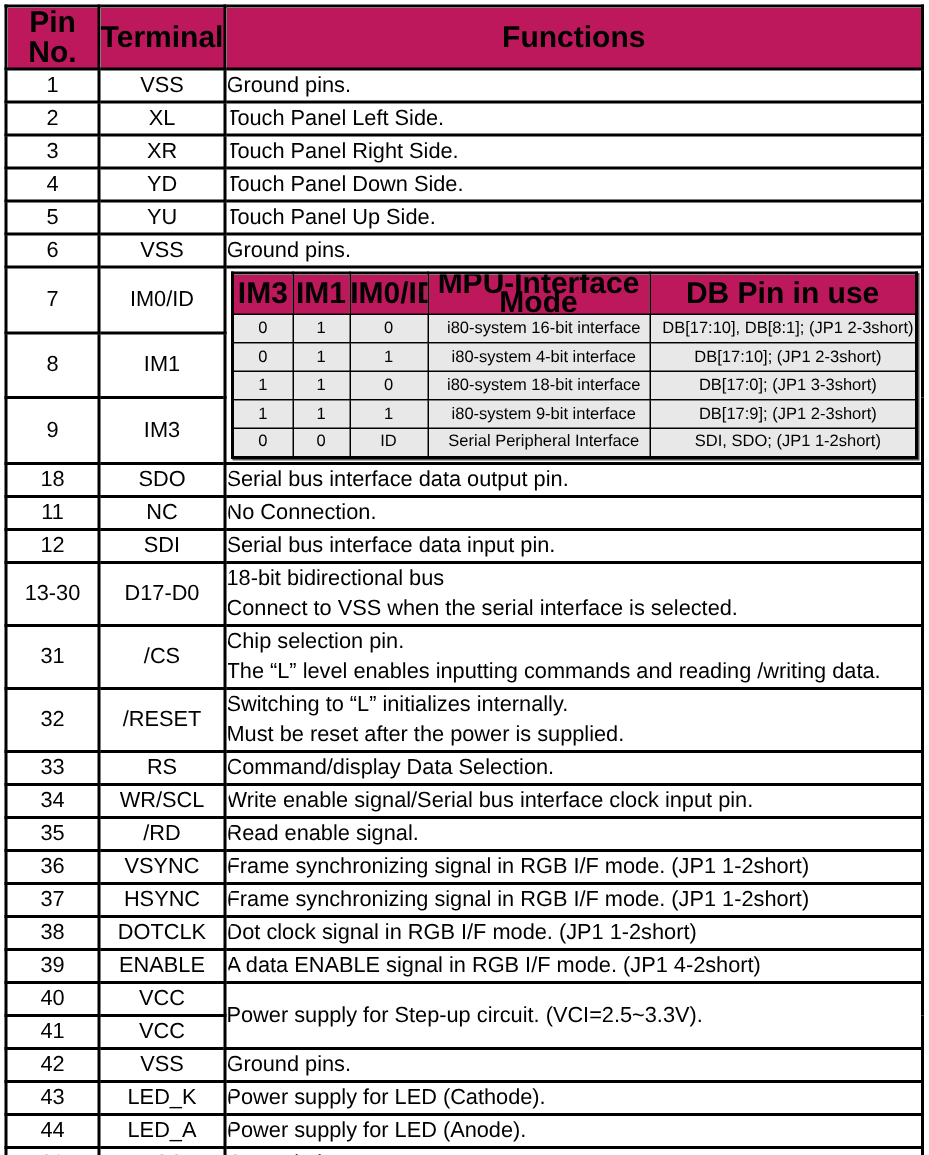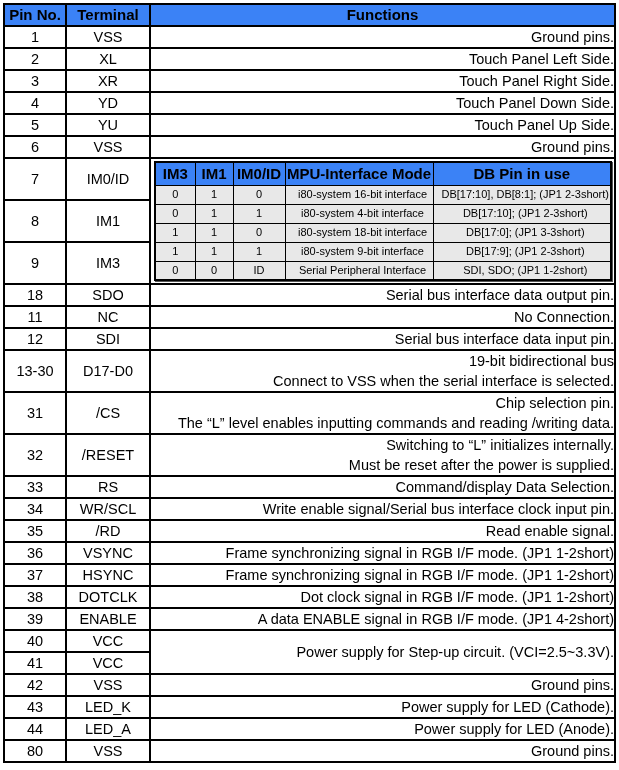--- a/index.html
+++ b/index.html
@@ -10,24 +10,24 @@
   }
   table.pintable{
     border-collapse:collapse;table-layout:fixed;width:613px;
   }
   table.pintable th,table.pintable td{
     border:2px solid #000;box-sizing:border-box;
     font-size:14.5px;line-height:20px;vertical-align:middle;
     padding:0;overflow:hidden;
   }
   table.pintable thead th{
-    background:#3b82f6;font-weight:bold;font-size:15px;height:22px;text-align:center;
+    background:#be185d;font-weight:bold;font-size:20px;height:22px;text-align:center;
   }
   td.pin-cell,td.terminal-cell{text-align:center;}
-  td.function-cell{text-align:right;padding:1px 4px 1px 9px;}
+  td.function-cell{text-align:left;padding:1px 4px 1px 9px;border-radius:11px;}
   tr.r-single{height:21px;}
   tr.r-im{height:42px;}
   td.subtable-cell{padding:0;vertical-align:middle;}
   
   table.imtable{
     border-collapse:collapse;table-layout:fixed;
     width:calc(100% - 5px);margin:2px 1px 2px 3px;
     border:2px solid #000;
     box-shadow:1px 1px 0 #555;
   }
@@ -188,21 +188,21 @@
           <td class="pin-cell">12</td>
           <td class="terminal-cell">SDI</td>
           <td class="function-cell">
             <div class="fn-line">Serial bus interface data input pin.</div>
           </td>
         </tr>
         <tr>
           <td class="pin-cell">13-30</td>
           <td class="terminal-cell">D17-D0</td>
           <td class="function-cell">
-            <div class="fn-line">19-bit bidirectional bus</div>
+            <div class="fn-line">18-bit bidirectional bus</div>
             <div class="fn-line">Connect to VSS when the serial interface is selected.</div>
           </td>
         </tr>
         <tr>
           <td class="pin-cell">31</td>
           <td class="terminal-cell">/CS</td>
           <td class="function-cell">
             <div class="fn-line">Chip selection pin.</div>
             <div class="fn-line">The “L” level enables inputting commands and reading /writing data.</div>
           </td>

